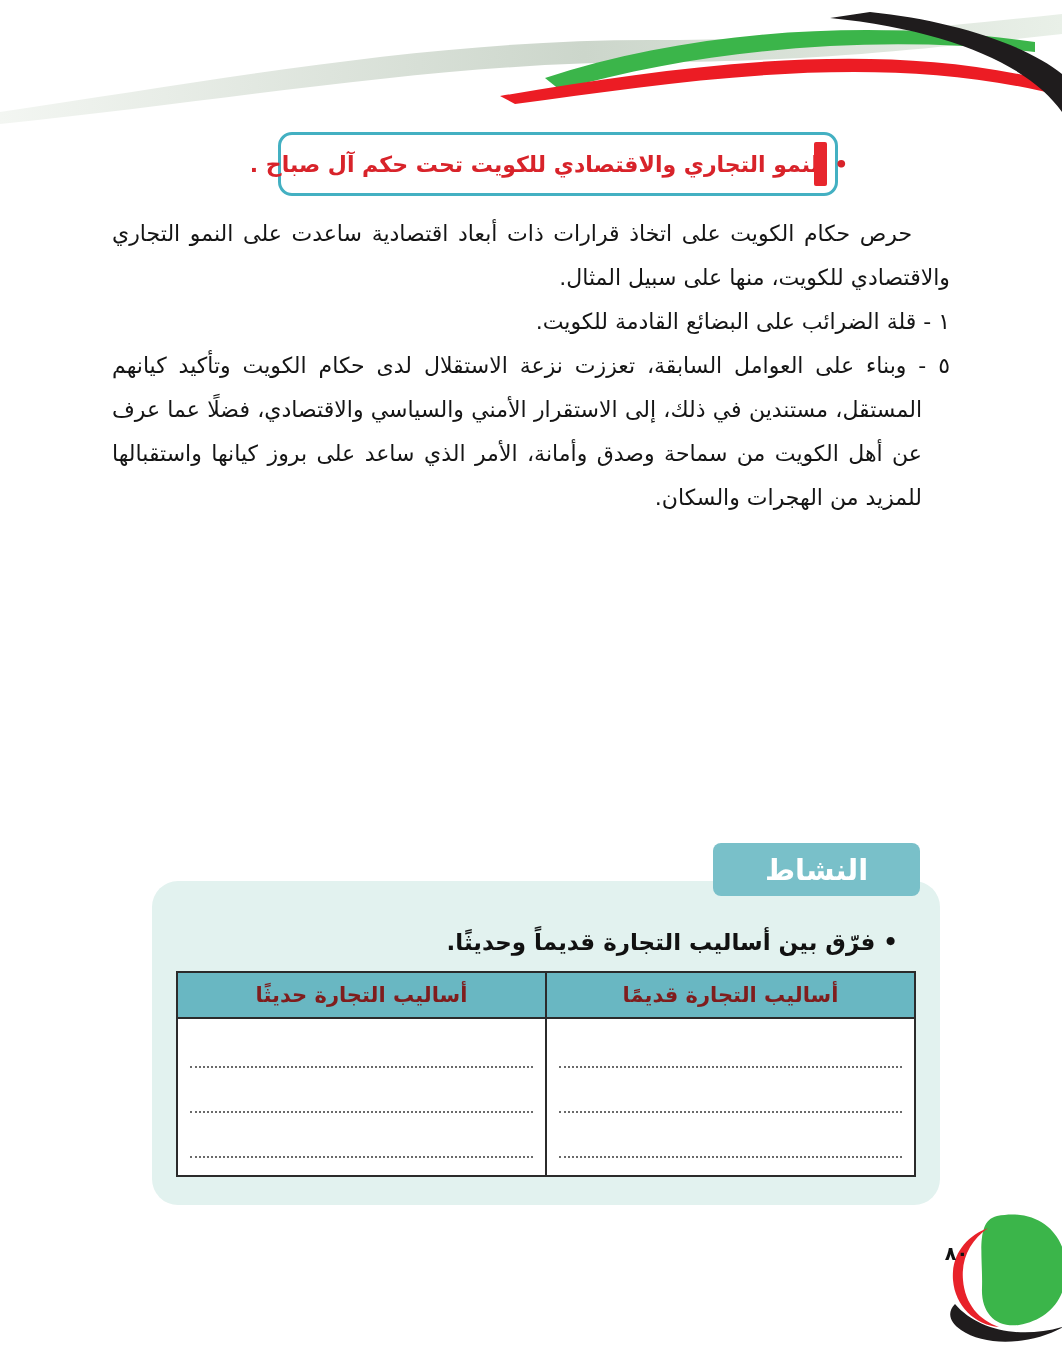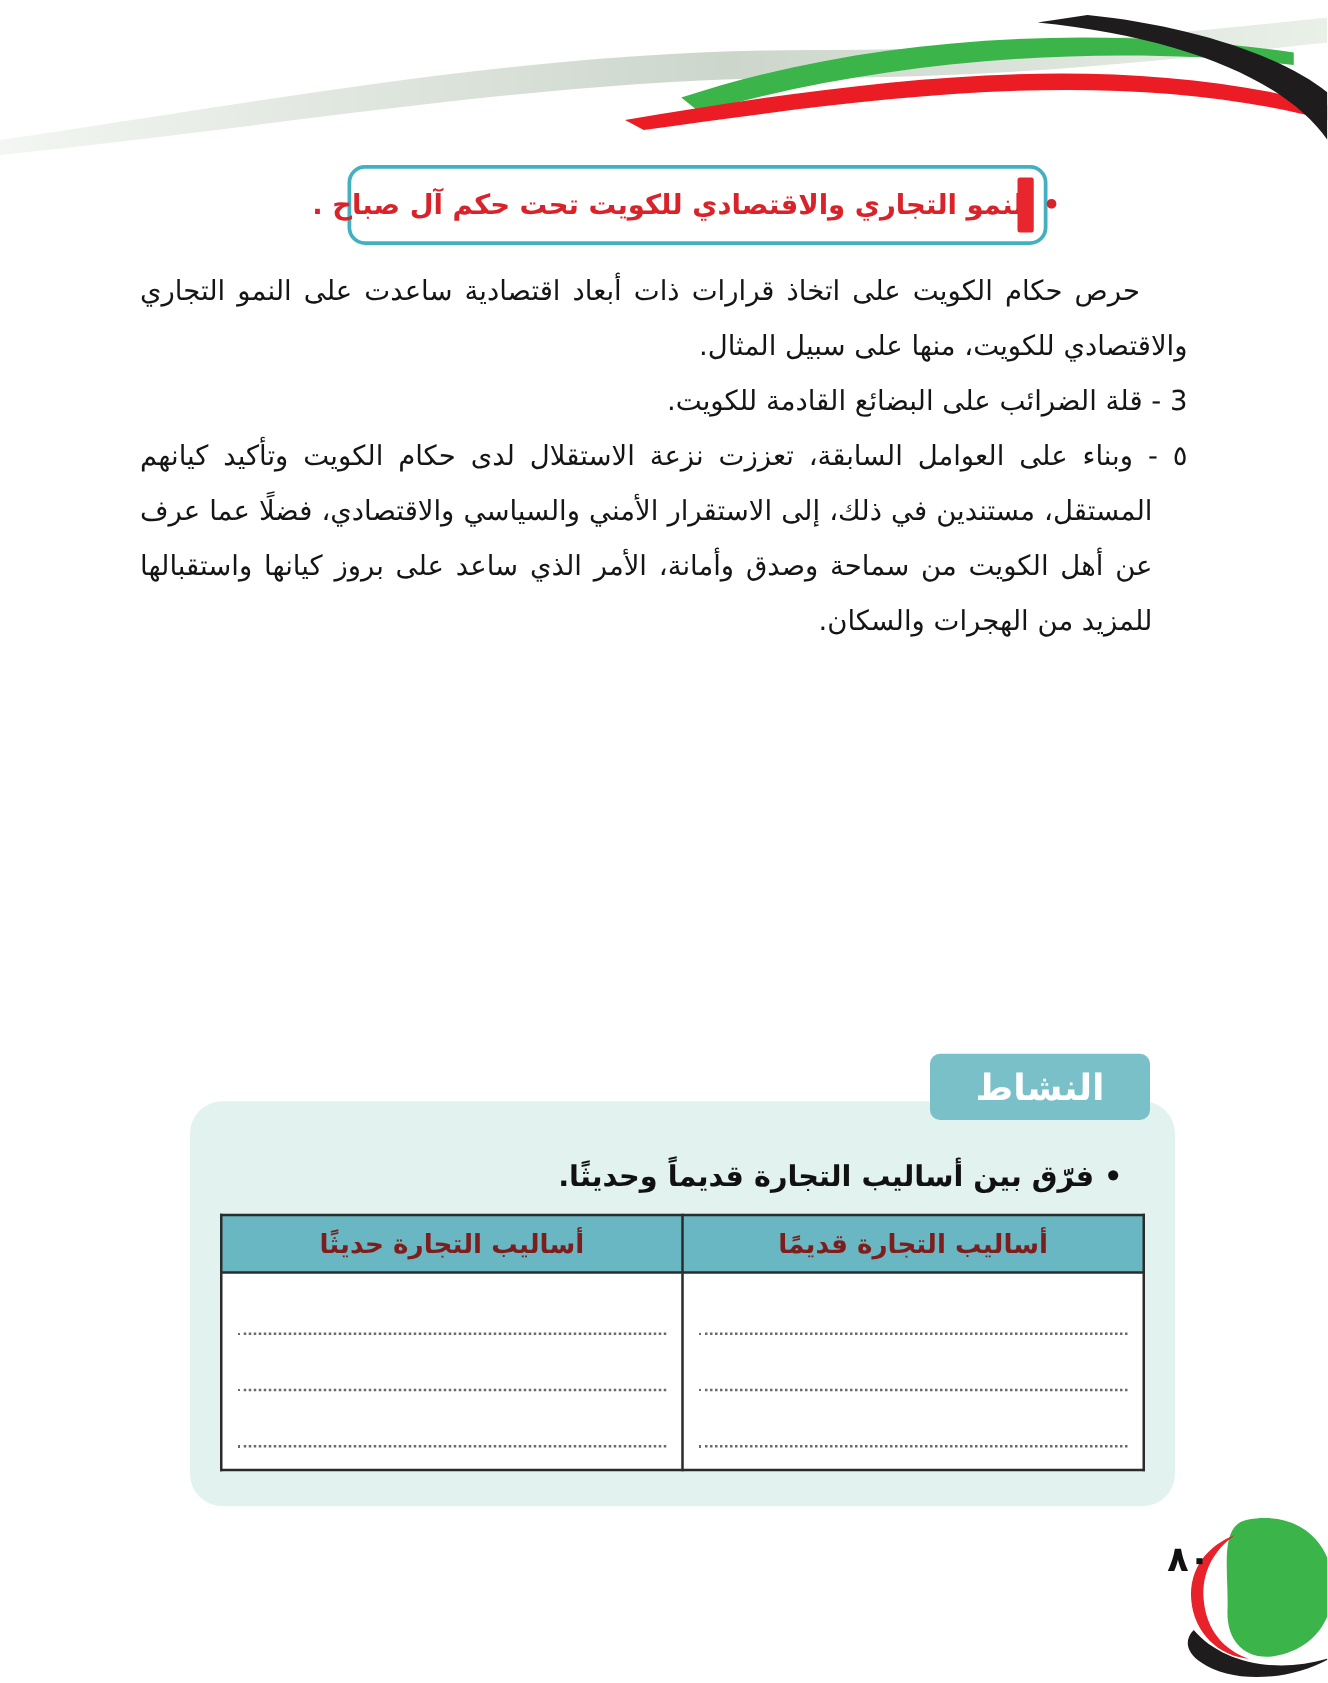--- a/index.html
+++ b/index.html
@@ -50,21 +50,21 @@
     color:#151515;
     font-size:22px;
     line-height:44px;
   }
   .intro { text-indent:38px; }
   .point { padding-right:28px; text-indent:-28px; }
 
   
   .activity-label {
     position:absolute; top:843px; right:142px;
-    width:176px; height:53px;
+    width:207px; height:53px;
     background:#79c0c9;
     border-radius:8px;
     color:#fff; font-size:29px; font-weight:bold;
     display:flex; align-items:center; justify-content:center;
     z-index:2;
   }
   .activity-panel {
     position:absolute; top:881px; left:152px;
     width:788px; height:324px;
     background:#e2f2ef;
@@ -99,21 +99,21 @@
     padding:4px 12px 0 12px;
   }
   .dotline {
     height:45px;
     border-bottom:2px dotted #6a6a6a;
   }
 
   
   .page-number {
     position:absolute; right:94px; bottom:82px;
-    font-size:28px; font-weight:bold; color:#111;
+    font-size:19px; font-weight:bold; color:#111;
     z-index:3;
   }
   .logo {
     position:absolute; right:-8px; bottom:4px;
     width:128px; height:132px;
     z-index:2;
   }
 </style>
 </head>
 <body>
@@ -134,21 +134,21 @@
     <path d="M830 18 C 950 30, 1030 66, 1062 112 L 1062 74 C 1025 44, 950 20, 870 12 Z" fill="#1f1c1d"></path>
   </svg>
 
   <div class="title-box">
     <span class="red-tab"></span>
     <span class="title-text">• النمو التجاري والاقتصادي للكويت تحت حكم آل صباح .</span>
   </div>
 
   <div class="body-text">
     <p class="intro">حرص حكام الكويت على اتخاذ قرارات ذات أبعاد اقتصادية ساعدت على النمو التجاري والاقتصادي للكويت، منها على سبيل المثال.</p>
-    <p class="point">3 - قلة الضرائب على البضائع القادمة للكويت.</p>
+    <p class="point">١ - قلة الضرائب على البضائع القادمة للكويت.</p>
     <p class="point">٥ - وبناء على العوامل السابقة، تعززت نزعة الاستقلال لدى حكام الكويت وتأكيد كيانهم المستقل، مستندين في ذلك، إلى الاستقرار الأمني والسياسي والاقتصادي، فضلًا عما عرف عن أهل الكويت من سماحة وصدق وأمانة، الأمر الذي ساعد على بروز كيانها واستقبالها للمزيد من الهجرات والسكان.</p>
   </div>
 
   <div class="activity-label">النشاط</div>
 
   <div class="activity-panel">
     <p class="activity-prompt">• فرّق بين أساليب التجارة قديماً وحديثًا.</p>
 
     <table class="activity-table">
       <thead>

